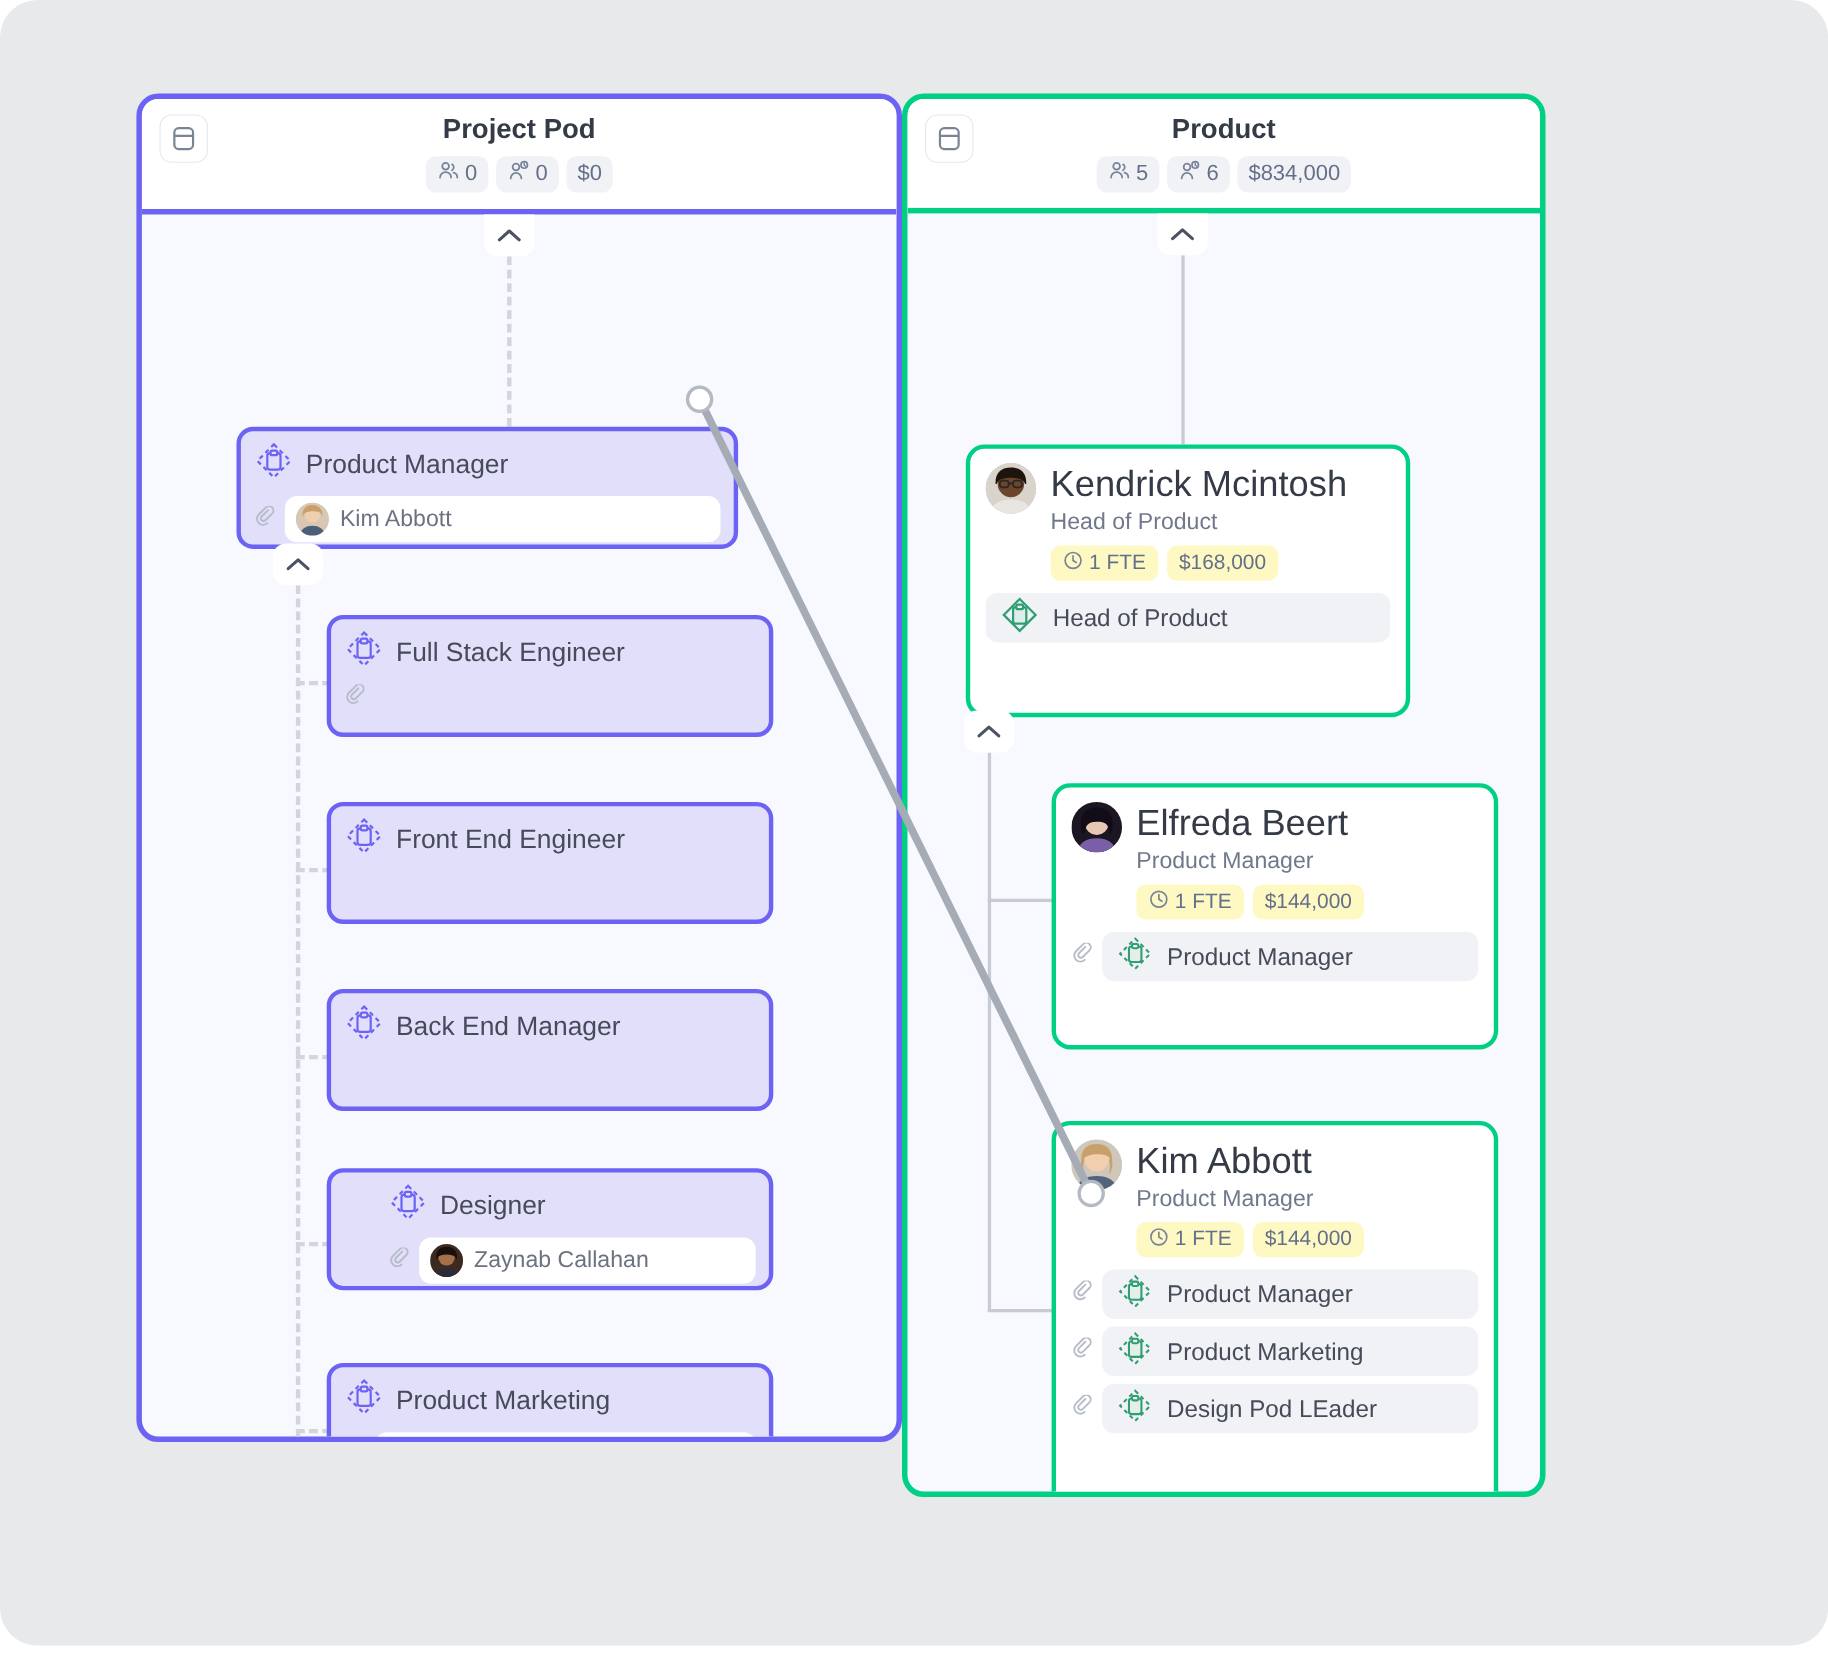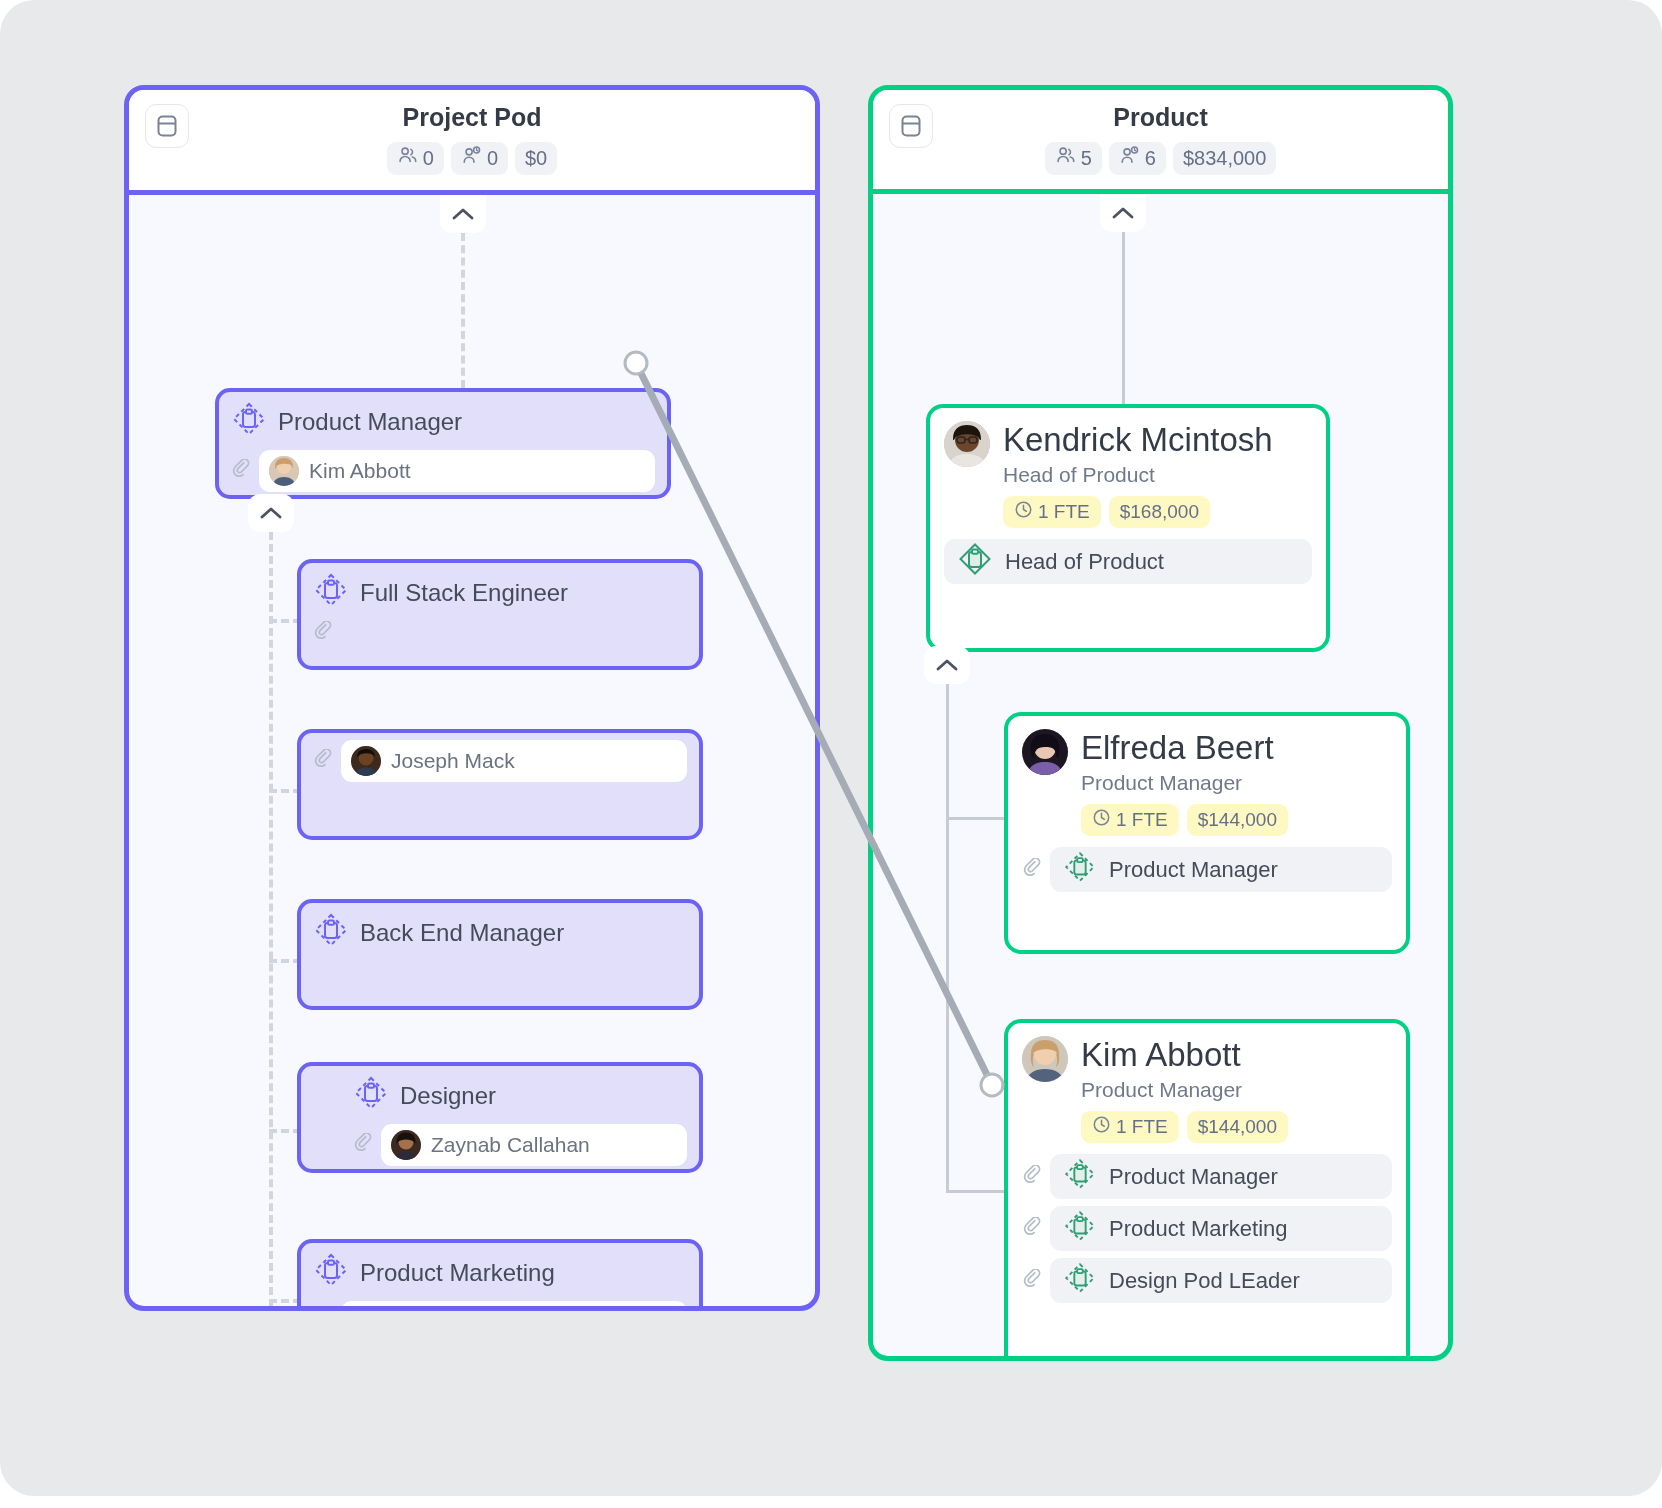--- a/index.html
+++ b/index.html
@@ -374,37 +374,29 @@
         <div class="role-card-assignee">
           <span class="paperclip">
             <svg width="20" height="20" viewBox="0 0 20 20" fill="none">
               <path d="M13.8 6.3 L7.5 12.6a2.6 2.6 0 0 0 3.7 3.7l6.6-6.6a4.3 4.3 0 0 0-6.1-6.1L4.6 10.6a6 6 0 0 0 8.5 8.5" stroke="#b6bdc8" stroke-width="1.9" stroke-linecap="round" transform="translate(0,-2) scale(0.92)"></path>
             </svg>
           </span>
         </div>
       </div>
 
       <div class="role-card" style="left:168px; top:534px; width:406px; height:111px;">
-        <div class="role-card-assignee">
-          <span class="paperclip">
-            <svg width="20" height="20" viewBox="0 0 20 20" fill="none">
-              <path d="M13.8 6.3 L7.5 12.6a2.6 2.6 0 0 0 3.7 3.7l6.6-6.6a4.3 4.3 0 0 0-6.1-6.1L4.6 10.6a6 6 0 0 0 8.5 8.5" stroke="#b6bdc8" stroke-width="1.9" stroke-linecap="round" transform="translate(0,-2) scale(0.92)"></path>
-            </svg>
-          </span>
-          <div class="assignee-chip">
-            <span class="avatar" style="width:30px;height:30px;">
-              <svg width="30" height="30" viewBox="0 0 30 30">
-                <rect width="30" height="30" fill="#3b2a1d"></rect>
-                <circle cx="15" cy="12" r="7.5" fill="#6b4224"></circle>
-                <path d="M4 30c0-5.5 5-8.5 11-8.5s11 3 11 8.5z" fill="#2d3b50"></path>
-                <path d="M6 10c1-5 4.5-7 9-7s8 2 9 7c0 1-1 .5-1.5-.5-2.5-3-12.5-3-15 .5-.5 1-1.5 1.5-1.5 0z" fill="#150e08"></path>
-              </svg>
-            </span>
-            <span>Joseph Mack</span>
-          </div>
+        <div class="role-card-title">
+          <span class="clip-icon">
+            <svg width="36" height="36" viewBox="0 0 36 36" fill="none">
+              <path d="M18 3 L33 18 L18 33 L3 18 Z" stroke="#6c63f5" stroke-width="2" stroke-dasharray="4 3.4"></path>
+              <rect x="12" y="11" width="12" height="15" rx="2.4" stroke="#6c63f5" stroke-width="2"></rect>
+              <rect x="15" y="8.6" width="6" height="4.2" rx="1.4" fill="#e2dffb" stroke="#6c63f5" stroke-width="2"></rect>
+            </svg>
+          </span>
+          <span>Front End Engineer</span>
         </div>
       </div>
 
       <div class="role-card" style="left:168px; top:704px; width:406px; height:111px;">
         <div class="role-card-title">
           <span class="clip-icon">
             <svg width="36" height="36" viewBox="0 0 36 36" fill="none">
               <path d="M18 3 L33 18 L18 33 L3 18 Z" stroke="#6c63f5" stroke-width="2" stroke-dasharray="4 3.4"></path>
               <rect x="12" y="11" width="12" height="15" rx="2.4" stroke="#6c63f5" stroke-width="2"></rect>
               <rect x="15" y="8.6" width="6" height="4.2" rx="1.4" fill="#e2dffb" stroke="#6c63f5" stroke-width="2"></rect>
@@ -472,21 +464,21 @@
               </svg>
             </span>
             <span>Frazer Parry</span>
           </div>
         </div>
       </div>
 
     </div>
   </div>
 
-  <div class="panel panel-green" style="left:868px; top:85px; width:585px; height:1276px;">
+  <div class="panel panel-green" style="left:820px; top:85px; width:585px; height:1276px;">
 
     <div class="panel-header ph-green" style="height:104px;">
       <div class="panel-icon-btn">
         <svg width="22" height="24" viewBox="0 0 22 24" fill="none">
           <rect x="2.5" y="2.5" width="17" height="19" rx="4" stroke="#7b8494" stroke-width="2"></rect>
           <path d="M3 9.5 H19" stroke="#7b8494" stroke-width="2"></path>
         </svg>
       </div>
       <div>
         <div class="panel-title">Product</div>

